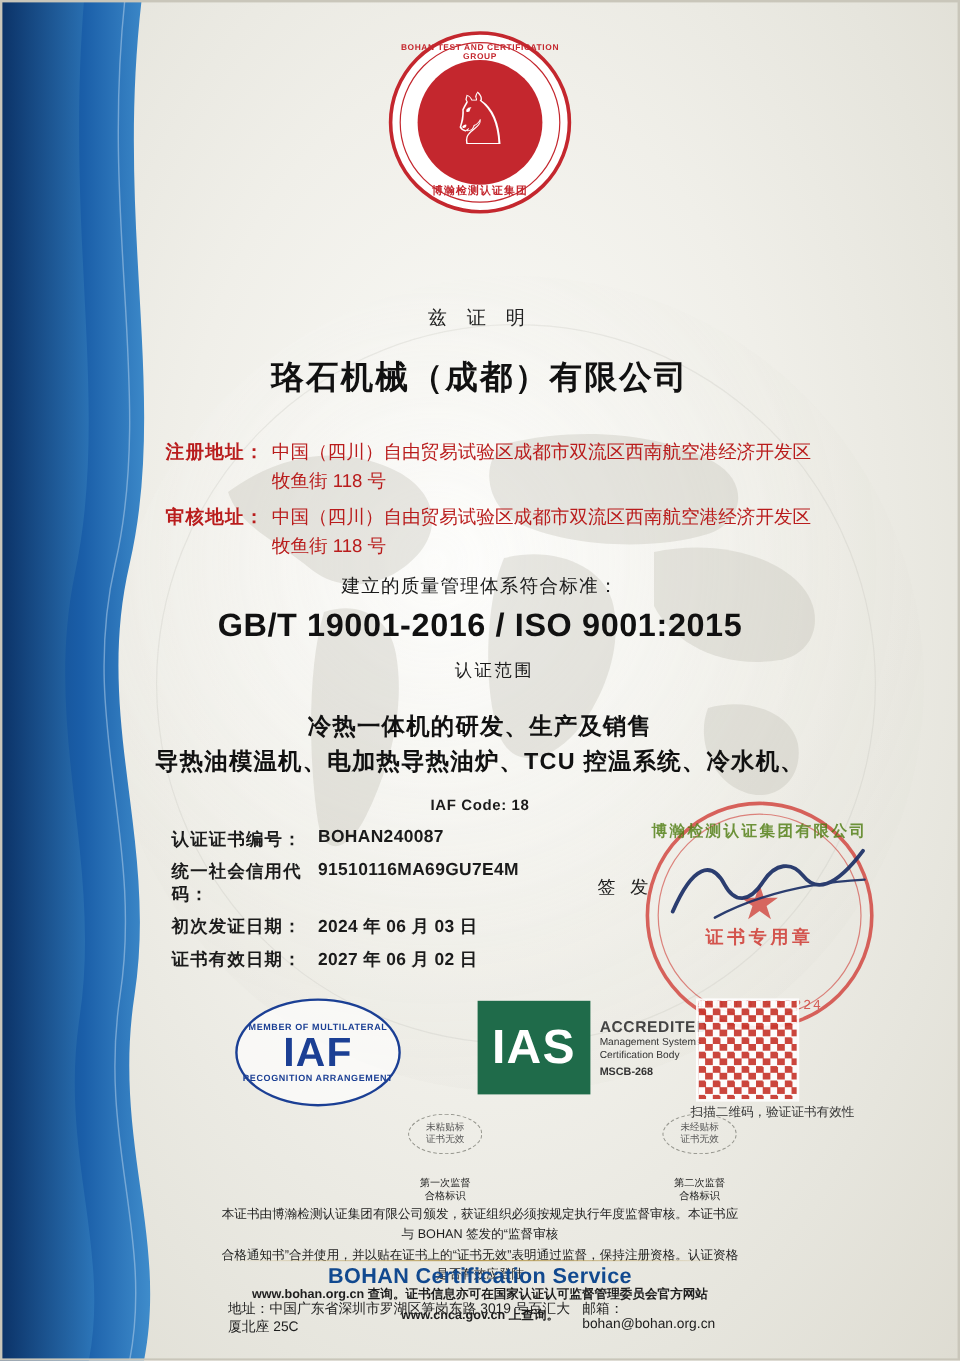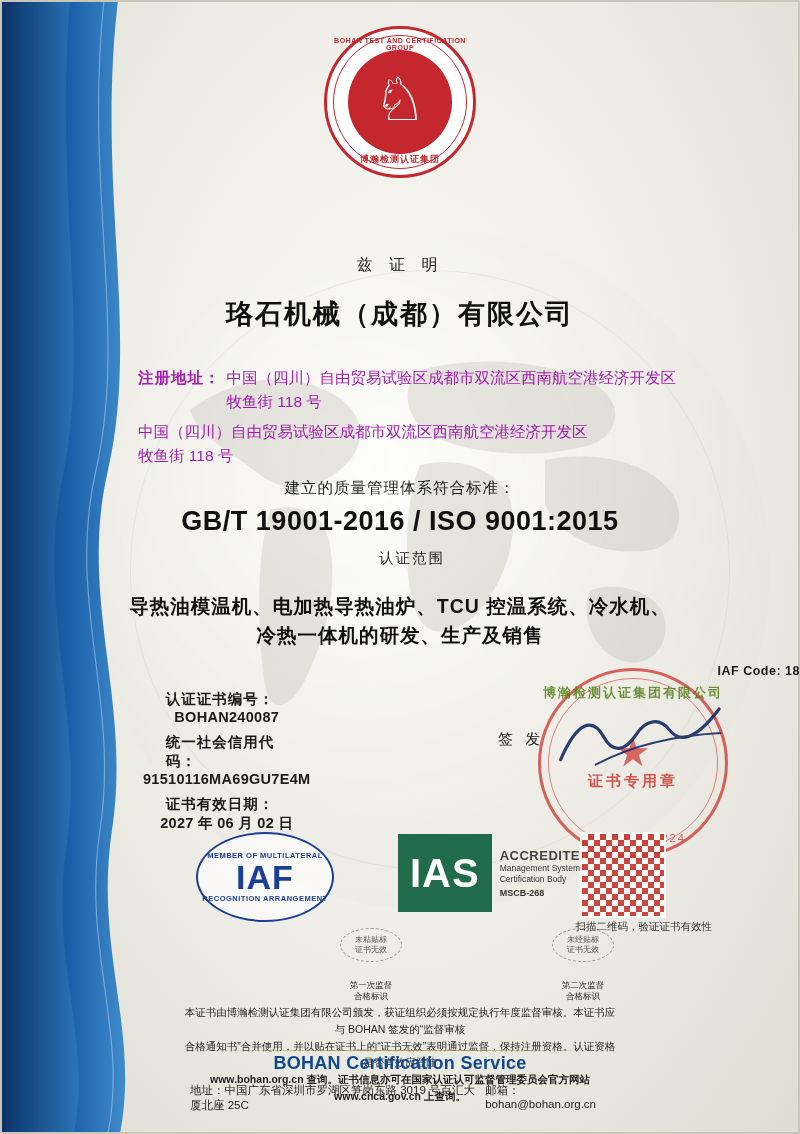--- a/index.html
+++ b/index.html
@@ -183,21 +183,21 @@
     letter-spacing: 2px;
     color: #111;
   }
 
   .addr-block {
     position: absolute;
     left: 138px;
     right: 120px;
     top: 366px;
     font-size: 15.5px;
-    color: #a21caf;
+    color: #b91c1c;
     line-height: 1.55;
   }
   .addr-row {
     display: flex;
     margin-bottom: 6px;
   }
   .addr-label {
     font-weight: bold;
     white-space: nowrap;
     letter-spacing: 1px;
@@ -244,39 +244,38 @@
     font-size: 19.5px;
     font-weight: bold;
     line-height: 1.5;
     color: #111;
     letter-spacing: 1px;
   }
   .iaf-code {
     position: absolute;
     left: 0; right: 0;
     top: 664px;
-    text-align: right;
+    text-align: center;
     font-size: 12.5px;
     font-weight: bold;
     color: #1b1b1b;
     letter-spacing: .5px;
   }
 
   .fields {
     position: absolute;
     left: 143px;
     top: 690px;
     font-size: 14.5px;
     color: #1b1b1b;
   }
   .field-row {
     display: flex;
-    align-items: center;
+    align-items: flex-start;
     margin-bottom: 8px;
-    flex-direction: column;
   }
   .field-label {
     width: 122px;
     letter-spacing: 1px;
     font-weight: bold;
   }
   .field-value {
     font-weight: bold;
     letter-spacing: .3px;
   }
@@ -597,45 +596,50 @@
 
     <div class="addr-block">
       <div class="addr-row">
         <div class="addr-label">注册地址：</div>
         <div class="addr-val">
           <span>中国（四川）自由贸易试验区成都市双流区西南航空港经济开发区</span>
           <span class="l2">牧鱼街 118 号</span>
         </div>
       </div>
       <div class="addr-row">
+        <div class="addr-label">审核地址：</div>
         <div class="addr-val">
           <span>中国（四川）自由贸易试验区成都市双流区西南航空港经济开发区</span>
           <span class="l2">牧鱼街 118 号</span>
         </div>
       </div>
     </div>
 
     <div class="std-label">建立的质量管理体系符合标准：</div>
     <div class="std-value">GB/T 19001-2016 / ISO 9001:2015</div>
 
     <div class="scope-label">认证范围</div>
     <div class="scope-value">
+      <div>冷热一体机的研发、生产及销售</div>
       <div>导热油模温机、电加热导热油炉、TCU 控温系统、冷水机、</div>
-      <div>冷热一体机的研发、生产及销售</div>
     </div>
     <div class="iaf-code">IAF Code: 18</div>
 
     <div class="fields">
       <div class="field-row">
         <div class="field-label">认证证书编号：</div>
         <div class="field-value">BOHAN240087</div>
       </div>
       <div class="field-row">
         <div class="field-label">统一社会信用代码：</div>
         <div class="field-value">91510116MA69GU7E4M</div>
+      </div>
+      <div class="field-row">
+        <div class="field-label">初次发证日期：</div>
+        <div class="field-value">2024 年 06 月 03 日</div>
       </div>
       <div class="field-row">
         <div class="field-label">证书有效日期：</div>
         <div class="field-value">2027 年 06 月 02 日</div>
       </div>
     </div>
 
     <div class="sign-label">签 发</div>
 
     <div class="seal">

